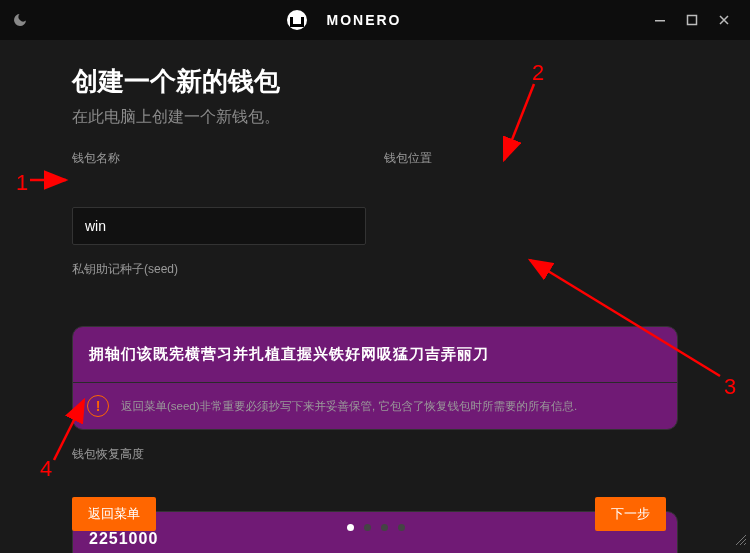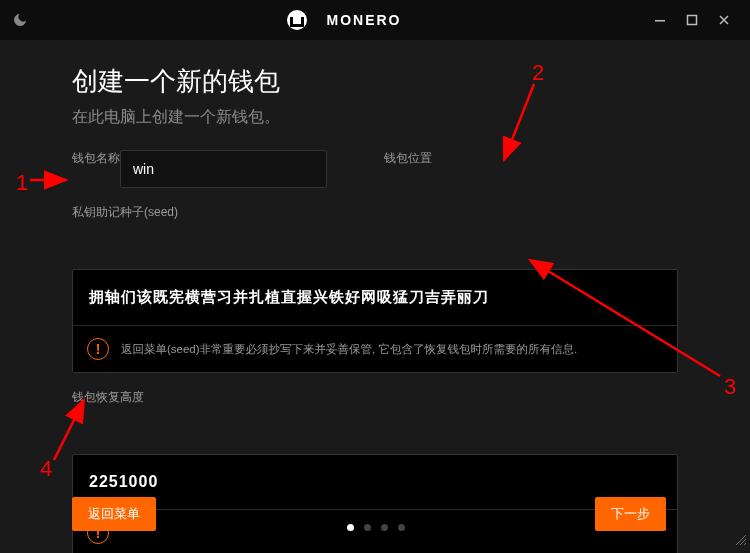--- a/index.html
+++ b/index.html
@@ -28,41 +28,41 @@
       border-left:3px solid #000; border-right:3px solid #000; border-bottom:3px solid #000;
       transform: skewY(0);
     }
     .titlebar-right { display:flex; gap:4px; align-items:center; }
     .win-btn { width:28px; height:28px; display:flex; align-items:center; justify-content:center; color:#bbb; }
     .moon { width:16px; height:16px; display:inline-block; }
 
     .content {
       padding: 24px 72px 10px 72px;
     }
-    h1 { font-size:26px; font-weight:400; margin-bottom:8px; }
+    h1 { font-size:26px; font-weight:700; margin-bottom:8px; }
     .subtitle { color:#8a8a8a; font-size:16px; margin-bottom:22px; }
 
     .row { display:flex; gap:18px; margin-bottom:16px; }
-    .col { flex:1; display:flex; flex-direction:row; }
+    .col { flex:1; display:flex; flex-direction:column;gap:32px; }
     .field-label { color:#9a9a9a; font-size:12px; margin-bottom:8px; }
 
     .input {
       background:#111; border:1px solid #333; color:#fff;
       padding:10px 12px; font-size:14px; border-radius:2px;
       font-family:inherit;
     }
     .path-row { display:flex; gap:6px; }
     .path-row .input { flex:1; color:#cfcfcf; font-size:12.5px; overflow:hidden; white-space:nowrap; }
     .browse-btn {
       background:#444; color:#eee; border:none; padding:0 12px;
       font-size:12px; border-radius:3px;
     }
 
     .seed-box {
-      border:1px solid #333; background:#000000; border-radius:2px;margin-top:48px;
+      border:1px solid #333; background:#701a75; border-radius:11px;margin-top:48px;
     }
     .seed-text {
       padding:18px 16px; font-size:15px; font-weight:600; letter-spacing:1px;
     }
     .warn-row {
       border-top:1px solid #2a2a2a;
       display:flex; align-items:center; gap:12px;
       padding:12px 14px;
     }
     .warn-icon {

